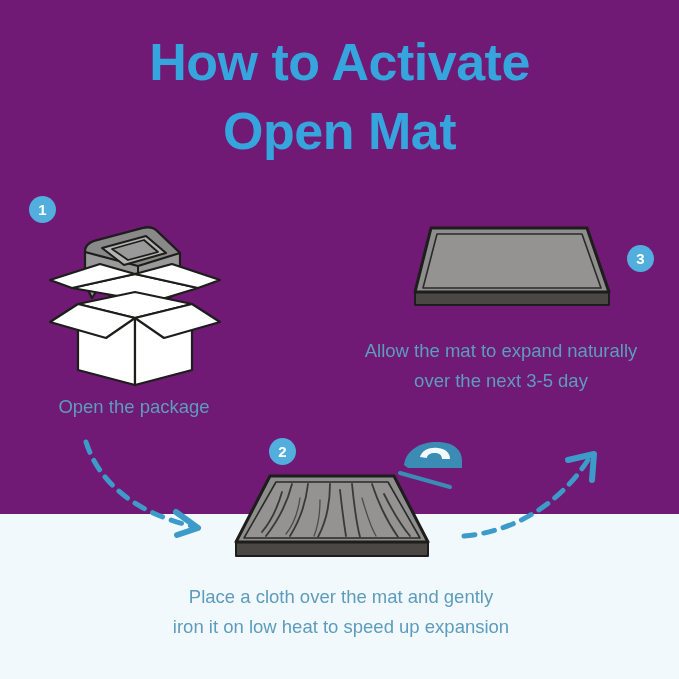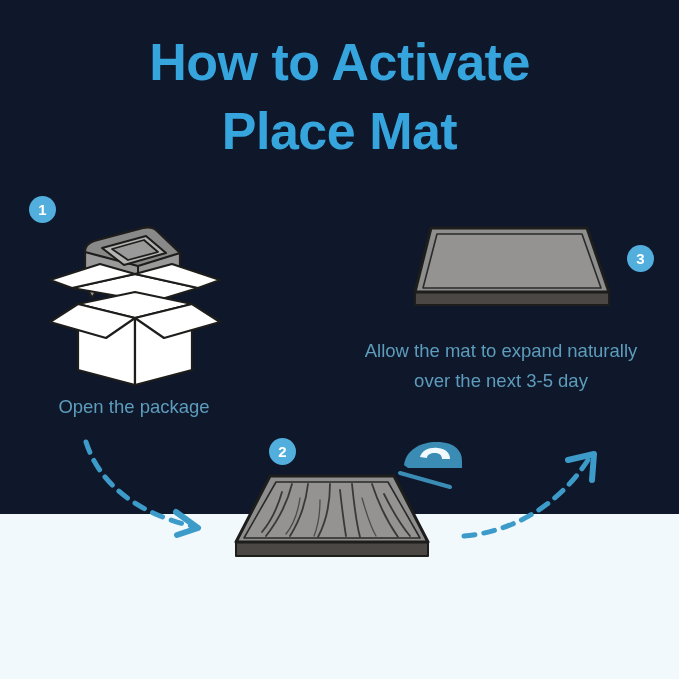--- a/index.html
+++ b/index.html
@@ -10,21 +10,21 @@
     width: 679px;
     height: 679px;
     background: #f2f9fd;
     font-family: "Liberation Sans", sans-serif;
     overflow: hidden;
   }
   #infographic {
     position: relative;
     width: 679px;
     height: 514px;
-    background: #0f172a;
+    background: #701a75;
   }
 
   
   .title {
     position: absolute;
     left: 0;
     top: 28px;
     width: 679px;
     text-align: center;
     color: #36a5dd;
@@ -88,21 +88,21 @@
 
   svg { display: block; overflow: visible; }
 </style>
 </head>
 <body>
 
 <div id="infographic">
 
   <div class="title">
     <span class="title-line">How to Activate</span>
-    <span class="title-line">Place Mat</span>
+    <span class="title-line">Open Mat</span>
   </div>
 
   <div class="badge" id="badge-1">1</div>
 
   <div class="art" id="art-box">
     <svg width="190" height="165" viewBox="0 0 190 165">
 
       <g>
         <path d="M45 62 L45 30 Q45 22 54 19 L103 6 Q112 4 117 9 L140 31 L140 68
                  L122 82 L110 64 L100 82 L88 62 L74 82 L62 60 L52 76 Z" fill="#9b9a9a" stroke="#1d1d1b" stroke-width="2.2" stroke-linejoin="round"></path>
@@ -169,20 +169,22 @@
       </g>
       <g fill="none" stroke="#4d4c4a" stroke-width="1.3" stroke-linecap="round">
         <path d="M68 28 C 66 42, 62 54, 54 64"></path>
         <path d="M88 30 C 88 44, 86 56, 82 66"></path>
         <path d="M130 28 C 134 42, 138 56, 144 66"></path>
       </g>
     </svg>
   </div>
 
   <div class="caption" id="caption-2">
+    <span class="caption-line">Place a cloth over the mat and gently</span>
+    <span class="caption-line">iron it on low heat to speed up expansion</span>
   </div>
 
   <div class="art" id="arrow-right">
     <svg width="150" height="105" viewBox="0 0 150 105">
       <path d="M2 96 C 50 92, 96 66, 126 20" fill="none" stroke="#3d9bc9" stroke-width="5" stroke-linecap="round" stroke-dasharray="11 9"></path>
       <path d="M106 20 L132 14 L130 40" fill="none" stroke="#3d9bc9" stroke-width="6" stroke-linecap="round" stroke-linejoin="round"></path>
     </svg>
   </div>
 
   <div class="badge" id="badge-3">3</div>

